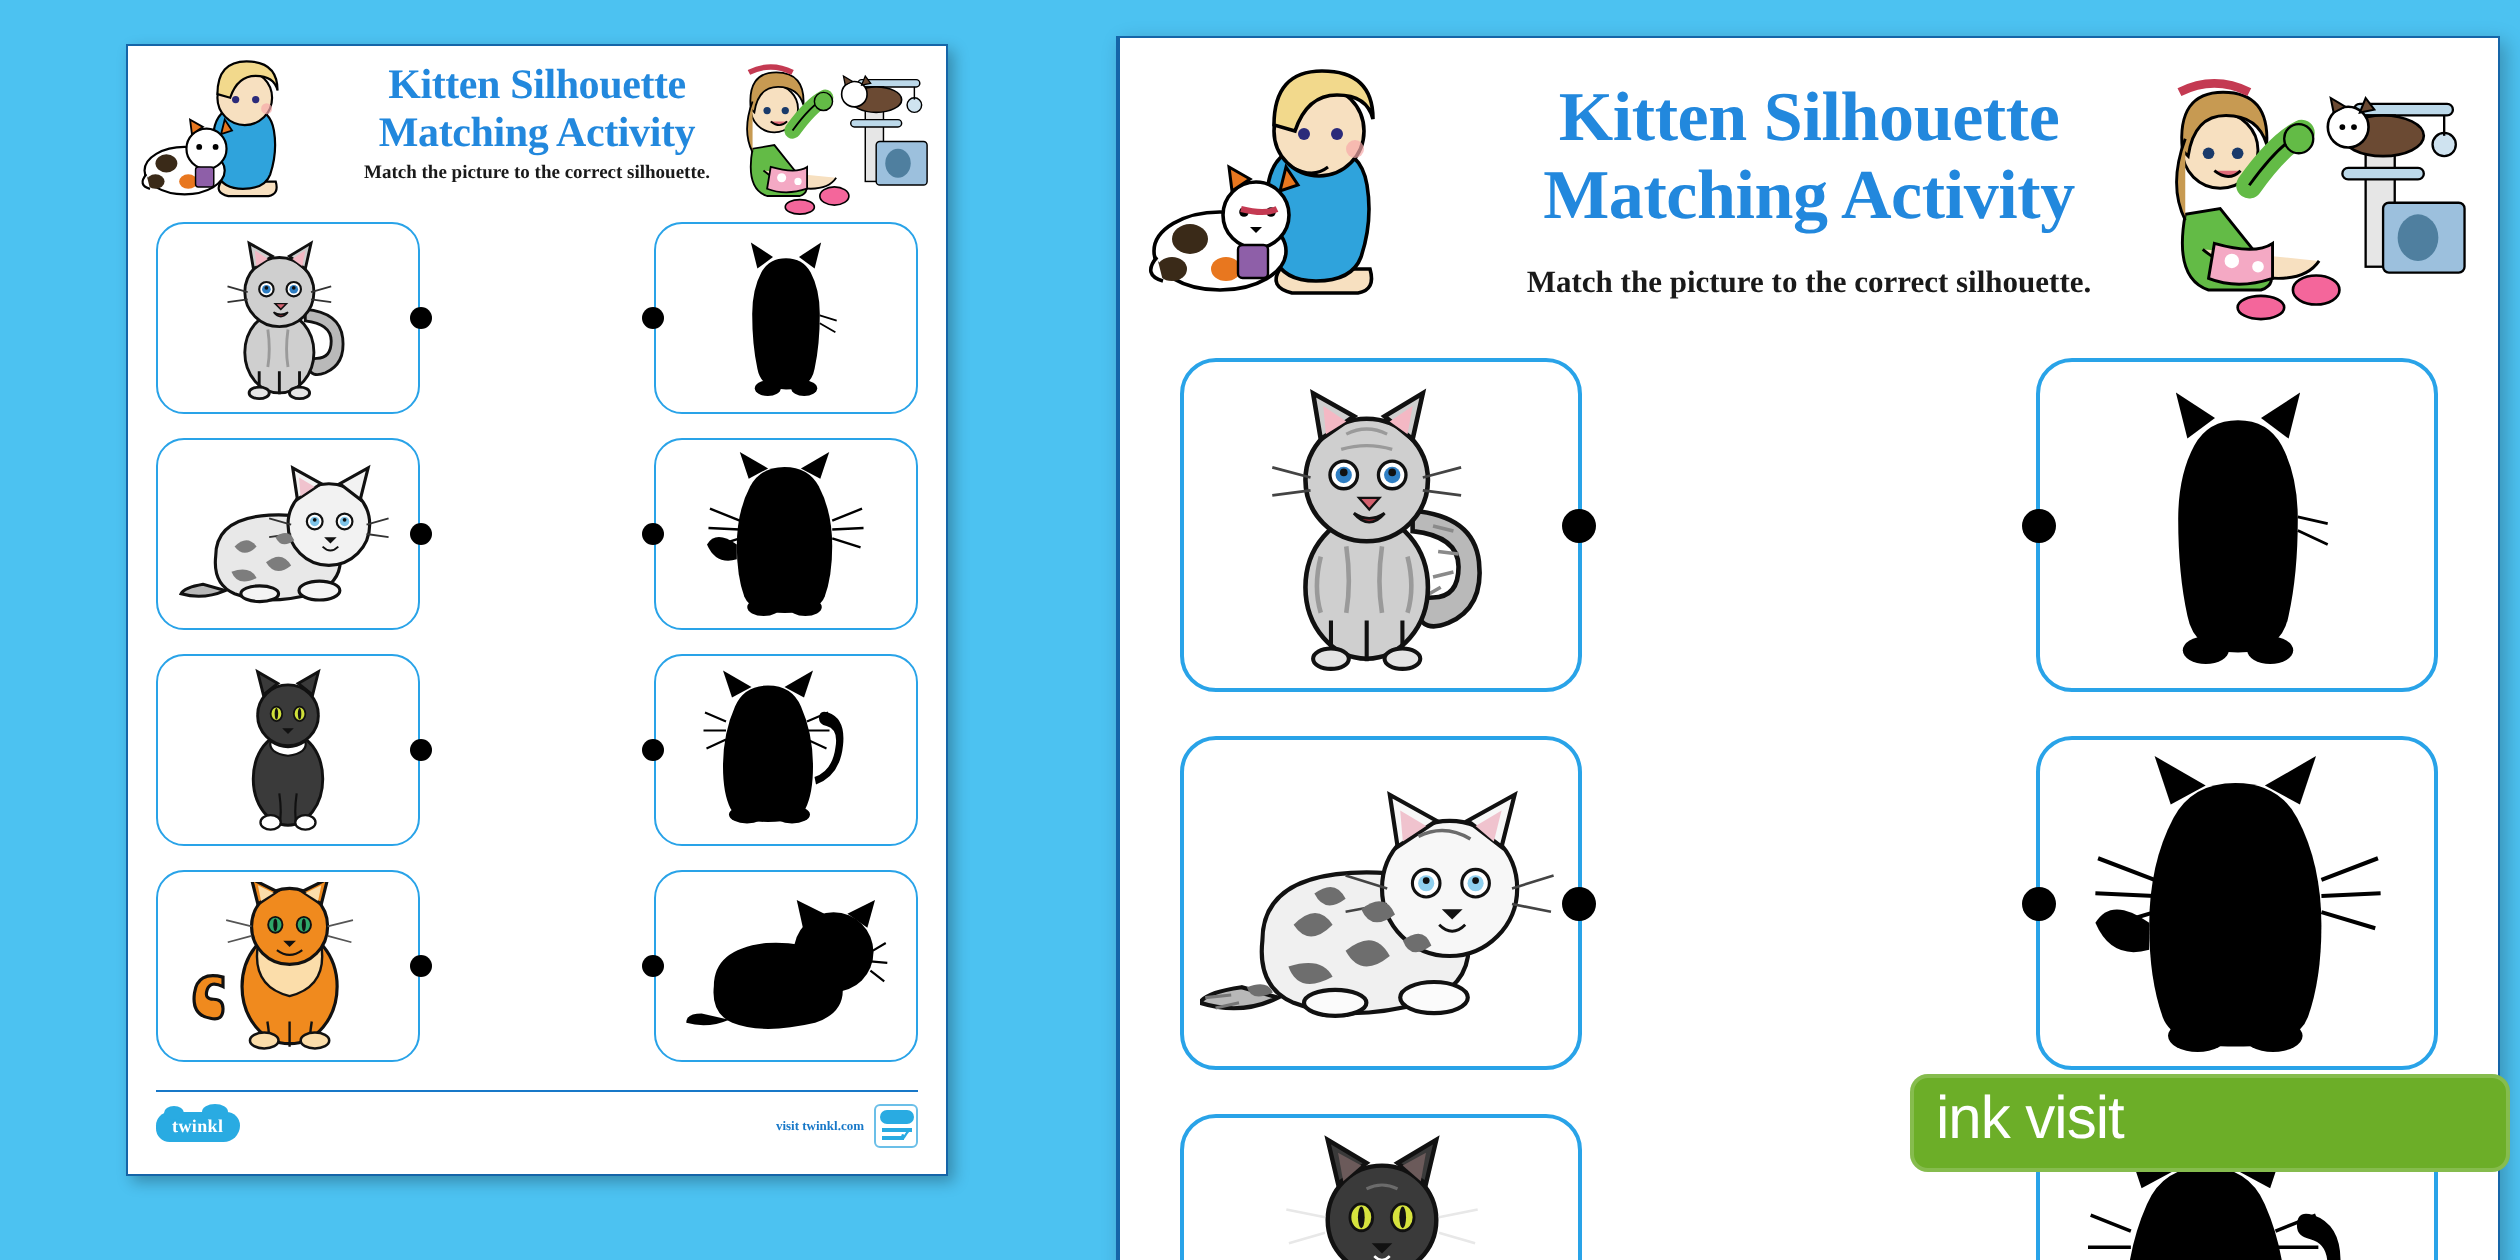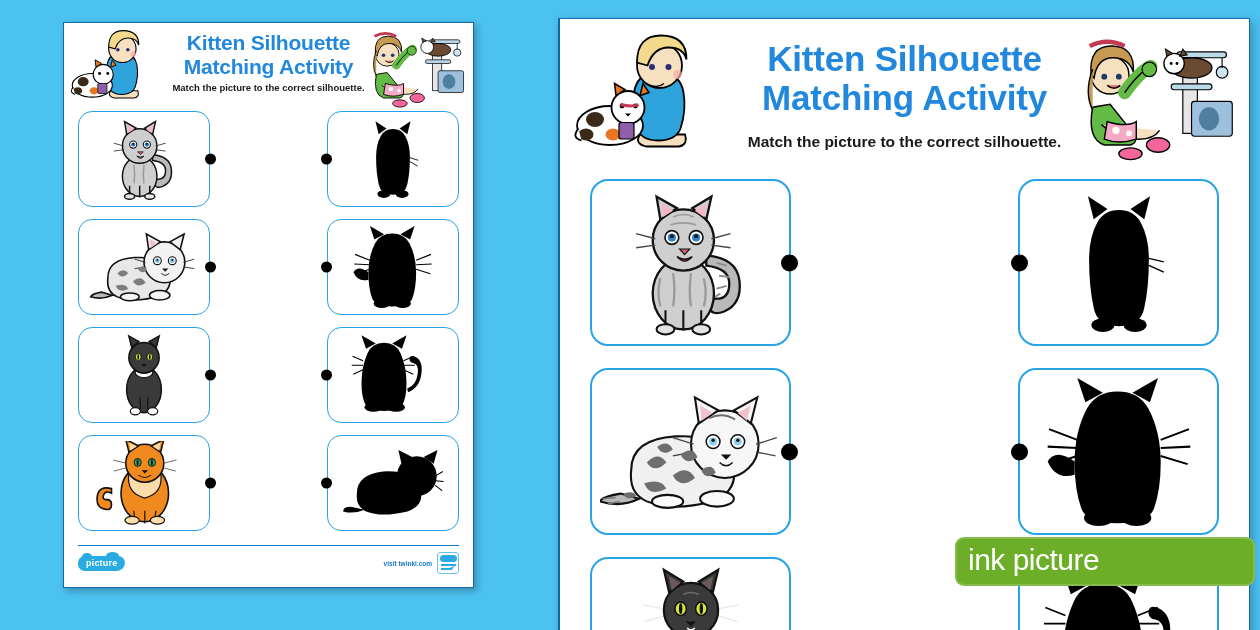--- a/index.html
+++ b/index.html
@@ -11,20 +11,21 @@
     overflow: hidden;
     position: relative;
   }
 
   
   .page {
     position: absolute;
     background: #ffffff;
     border: 1px solid #1565a8;
     overflow: hidden;
+    font-family: Liberation Serif, serif;
   }
   .page-thumb {
     left: 63px; top: 22px;
     width: 411px; height: 566px;
     box-shadow: 3px 3px 7px rgba(0,0,0,0.28);
   }
   .page-main {
     left: 558px; top: 18px;
     width: 692px; height: 620px;
     border-left: 2px solid #1565a8;
@@ -449,21 +450,21 @@
         </svg>
         <span class="dot"></span>
       </div>
     </div>
   </div>
 
   <div class="footer">
     <div class="footer-rule"></div>
     <div class="footer-inner">
       <div class="twinkl-logo">
-        <span>picture</span>
+        <span>twinkl</span>
       </div>
       <div class="footer-right">
         <span class="visit-txt">visit twinkl.com</span>
         <span class="footer-badge">
           <span class="fb-cloud"></span>
           <span class="fb-l1"></span>
           <span class="fb-l2"></span>
           <span class="fb-tick">✓</span>
         </span>
       </div>
@@ -668,14 +669,14 @@
           <path d="M16 34 l-15-6 M16 40 l-16 0 M16 46 l-14 6 M70 34 l15-6 M70 40 l16 0 M70 46 l14 6" stroke="#000" stroke-width="1.3"></path>
         </svg>
 
       </div>
     </div>
   </div>
 </div>
 
 <div class="eco-badge">
   <div class="eco-bar"></div>
-  <div class="eco-ink">ink picture</div>
+  <div class="eco-ink">ink visit</div>
 </div>
 
 </body></html>

